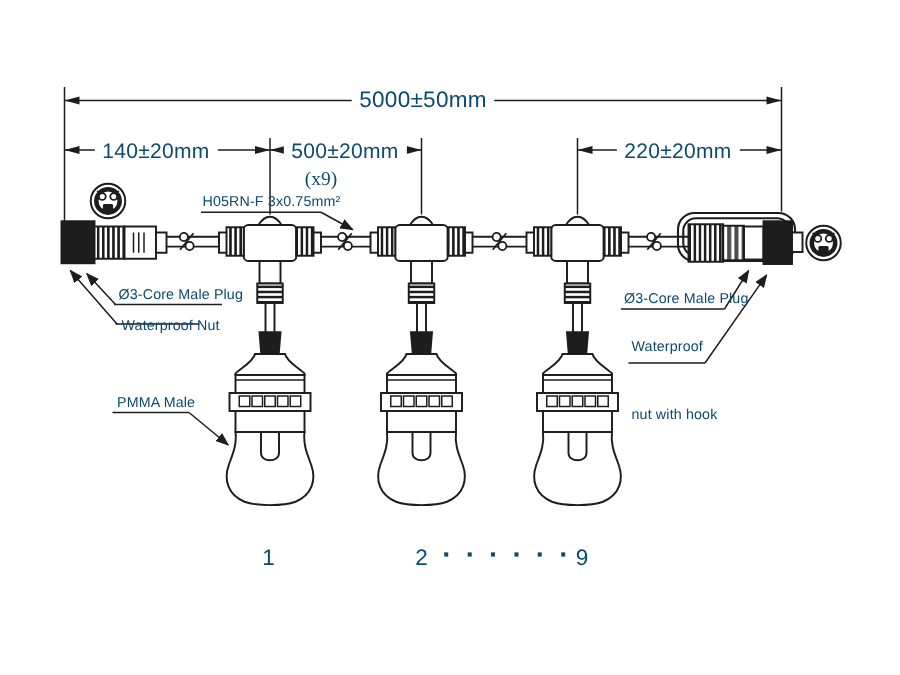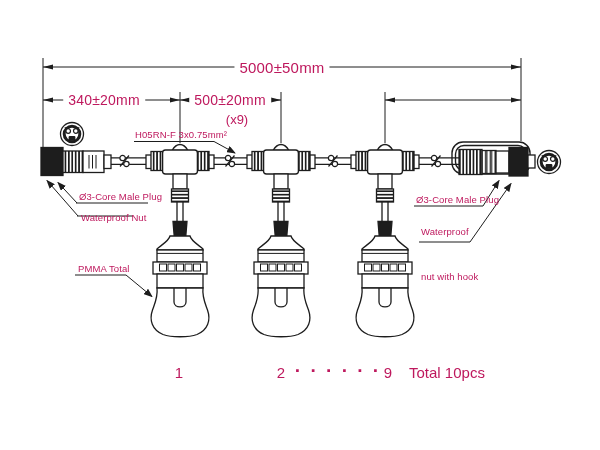--- a/index.html
+++ b/index.html
@@ -1,19 +1,19 @@
 <!DOCTYPE html>
 <html><head>
 <meta charset="utf-8">
 <style>
   html,body{margin:0;padding:0;background:#fff;}
   #canvas{position:relative;width:600px;height:450px;background:#ffffff;overflow:hidden;
           font-family:"Liberation Sans", sans-serif;color:#1d1d1d;}
   #canvas svg{position:absolute;left:0;top:0;}
-  .txt{position:absolute;white-space:nowrap;color:#be185d;}
+  .txt{position:absolute;white-space:nowrap;color:#0c4a6e;}
   .center{transform:translate(-50%,-50%);}
   .dim{font-size:14px;background:#fff;padding:0 5px;letter-spacing:.2px;}
   .dim-big{font-size:15px;}
   .mult{font-size:13px;background:#fff;padding:0 3px;}
   .lbl{font-size:9.5px;letter-spacing:.1px;}
   .seq{font-size:15px;}
   .dots{font-size:19px;font-weight:bold;letter-spacing:2px;}
 </style>
 </head>
 <body>
@@ -150,31 +150,31 @@
     <line x1="75" y1="275" x2="126" y2="275"></line>
     <path d="M 126,275 L 152,296.5" marker-end="url(#mArrow)"></path>
     <line x1="414" y1="206" x2="483" y2="206"></line>
     <path d="M 483,206 L 499,180.5" marker-end="url(#mArrow)"></path>
     <line x1="419" y1="242" x2="470" y2="242"></line>
     <path d="M 470,242 L 511,183.5" marker-end="url(#mArrow)"></path>
   </g>
 </svg>
 
 <span class="txt dim dim-big center" style="left:282px;top:67px;">5000±50mm</span>
-<span class="txt dim center" style="left:104px;top:100px;">340±20mm</span>
+<span class="txt dim center" style="left:104px;top:100px;">140±20mm</span>
 <span class="txt dim center" style="left:230px;top:99.5px;text-align:right;">500±20mm</span>
-<span class="txt mult center" style="left:237px;top:119px;">(x9)</span>
+<span class="txt mult center" style="left:214px;top:119px;font-family:Liberation Serif, serif;">(x9)</span>
+<span class="txt dim center" style="left:452px;top:100px;">220±20mm</span>
 
 <span class="txt lbl" style="left:135px;top:129px;text-align:right;">H05RN-F 3x0.75mm²</span>
 <span class="txt lbl" style="left:79px;top:191px;">Ø3-Core Male Plug</span>
 <span class="txt lbl" style="left:81px;top:212px;">Waterproof Nut</span>
-<span class="txt lbl" style="left:78px;top:263px;">PMMA Total</span>
+<span class="txt lbl" style="left:78px;top:263px;">PMMA Male</span>
 <span class="txt lbl" style="left:416px;top:194px;">Ø3-Core Male Plug</span>
 <span class="txt lbl" style="left:421px;top:226px;">Waterproof</span>
 <span class="txt lbl" style="left:421px;top:230.5px;margin-top:40px;">nut with hook</span>
 
 <span class="txt seq center" style="left:179px;top:372px;">1</span>
 <span class="txt seq center" style="left:281px;top:372px;">2</span>
 <span class="txt dots center" style="left:338px;top:371px;">· · · · · ·</span>
 <span class="txt seq center" style="left:388px;top:372px;">9</span>
-<span class="txt seq" style="left:409px;top:364px;">Total 10pcs</span>
 
 </div>
 
 </body></html>

